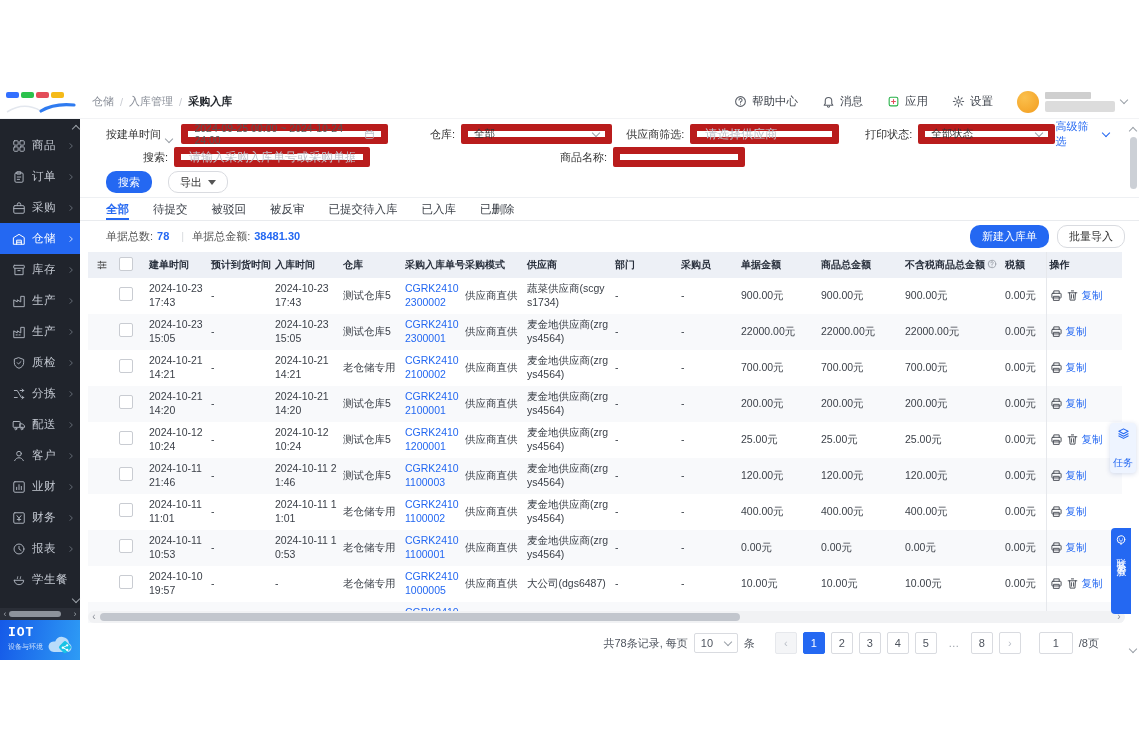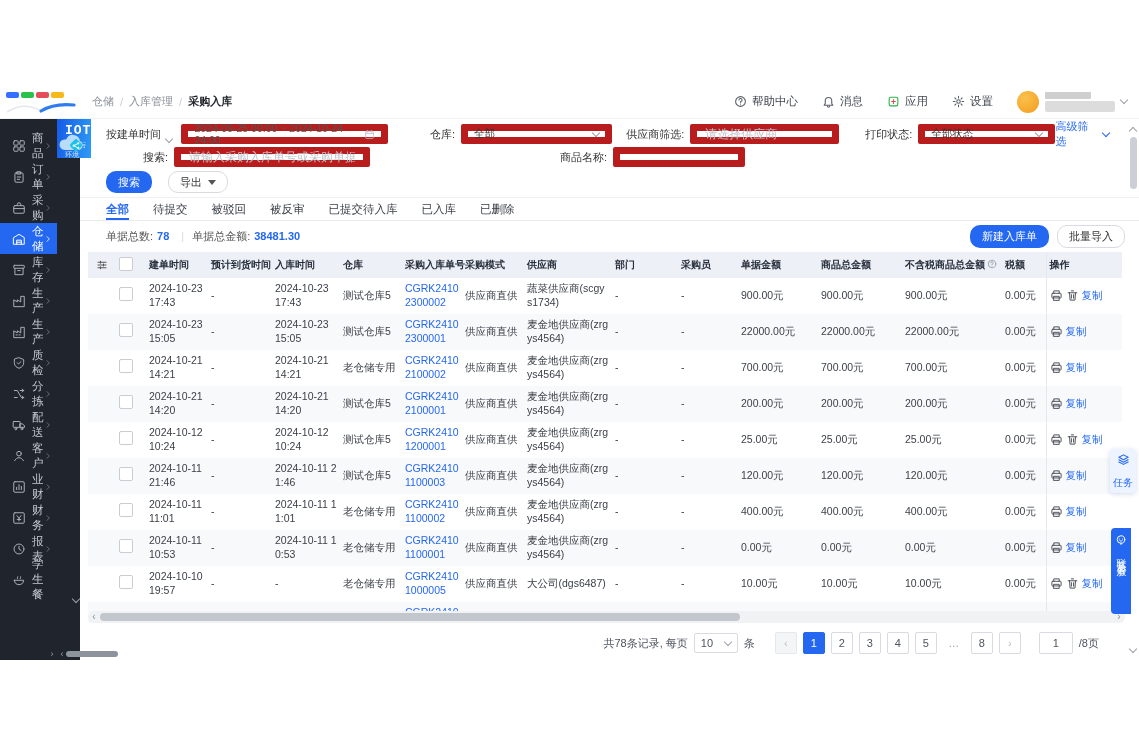--- a/index.html
+++ b/index.html
@@ -24,21 +24,21 @@
   .tn-item .icn{color:#5a5f68;}
   .user{display:flex;align-items:center;gap:6px;cursor:pointer;}
   .avatar{width:22px;height:22px;border-radius:50%;background:radial-gradient(circle at 35% 30%,#fbc04d,#f29d1f);}
   .redact-wrap{display:flex;flex-direction:column;gap:2px;}
   .redact-sm{width:46px;height:7px;background:#cfcfcf;border-radius:1px;}
   .redact{width:70px;height:11px;background:#dcdcdc;border-radius:2px;}
   .chev{display:inline-block;width:5px;height:5px;border-right:1.4px solid #9aa0a8;border-bottom:1.4px solid #9aa0a8;}
   .chev.down{transform:rotate(45deg);margin-top:-3px;}
   .chev.up{transform:rotate(-135deg);margin-top:3px;}
   
-  .sidebar{position:absolute;left:0;top:33px;width:80px;bottom:0;background:#20242c;display:flex;flex-direction:row;z-index:4;}
+  .sidebar{position:absolute;left:0;top:33px;width:80px;bottom:0;background:#20242c;display:flex;flex-direction:column;z-index:4;}
   .menu{padding-top:12px;}
   .menu-item{height:31px;display:flex;align-items:center;padding:0 5px 0 12px;color:#c3c8d1;font-size:11.5px;cursor:pointer;}
   .menu-item .m-icon{color:#aab0ba;margin-right:6px;}
   .menu-item .m-label{flex:1;letter-spacing:.5px;}
   .menu-item .m-arrow{color:#767d88;}
   .menu-item.active{background:#2468f2;color:#fff;}
   .menu-item.active .m-icon,.menu-item.active .m-arrow{color:#fff;}
   .side-vchev{position:absolute;right:1px;color:#8d939c;}
   .side-hscroll{margin-top:auto;height:12px;position:relative;background:#2a2e37;}
   .sh-arrow{position:absolute;top:0;width:10px;height:12px;line-height:12px;text-align:center;color:#9aa0a8;font-size:9px;}
@@ -115,22 +115,22 @@
              align-items:center;justify-content:space-between;padding:0 6px;cursor:pointer;}
   .pg{min-width:22px;height:22px;box-sizing:border-box;border:1px solid #d9dbe0;border-radius:2px;display:inline-flex;
       align-items:center;justify-content:center;background:#fff;cursor:pointer;padding:0 2px;}
   .pg.active{background:#2468f2;border-color:#2468f2;color:#fff;}
   .pg.ellipsis{border:none;background:transparent;color:#9aa0a8;}
   .pg.nav{color:#b9bec7;}
   .pg.prev{background:#f4f5f7;border-color:#e6e8ec;}
   .jump{width:34px;height:22px;box-sizing:border-box;border:1px solid #d9dbe0;border-radius:2px;display:inline-flex;
         align-items:center;justify-content:center;cursor:text;}
   
-  .task-fab{position:absolute;right:3px;top:364px;width:24px;padding:4px 1px 3px;background:#eef4ff;border-radius:4px;
-            box-shadow:0 1px 5px rgba(20,60,150,.18);display:flex;flex-direction:column;align-items:center;gap:10px;
+  .task-fab{position:absolute;right:3px;top:338px;width:24px;padding:4px 1px 3px;background:#eef4ff;border-radius:4px;
+            box-shadow:0 1px 5px rgba(20,60,150,.18);display:flex;flex-direction:column;align-items:center;gap:16px;
             color:#2468f2;font-size:10px;cursor:pointer;z-index:6;}
   .support-fab{position:absolute;right:8px;top:443px;width:20px;height:86px;background:#2468f2;border-radius:4px 0 0 4px;
                color:#fff;display:flex;flex-direction:column;align-items:center;padding-top:6px;gap:4px;font-size:10px;
                cursor:pointer;z-index:6;box-sizing:border-box;}
   .vtext{writing-mode:vertical-rl;letter-spacing:3px;line-height:1;}
   .v-scroll-up{position:absolute;right:3px;top:40px;z-index:7;}
   .v-thumb{position:absolute;right:2px;top:52px;width:7px;height:52px;background:#ccd0d6;border-radius:4px;z-index:7;cursor:pointer;}
   .v-scroll-dn{position:absolute;right:3px;top:564px;z-index:7;}
 </style>
 </head>

